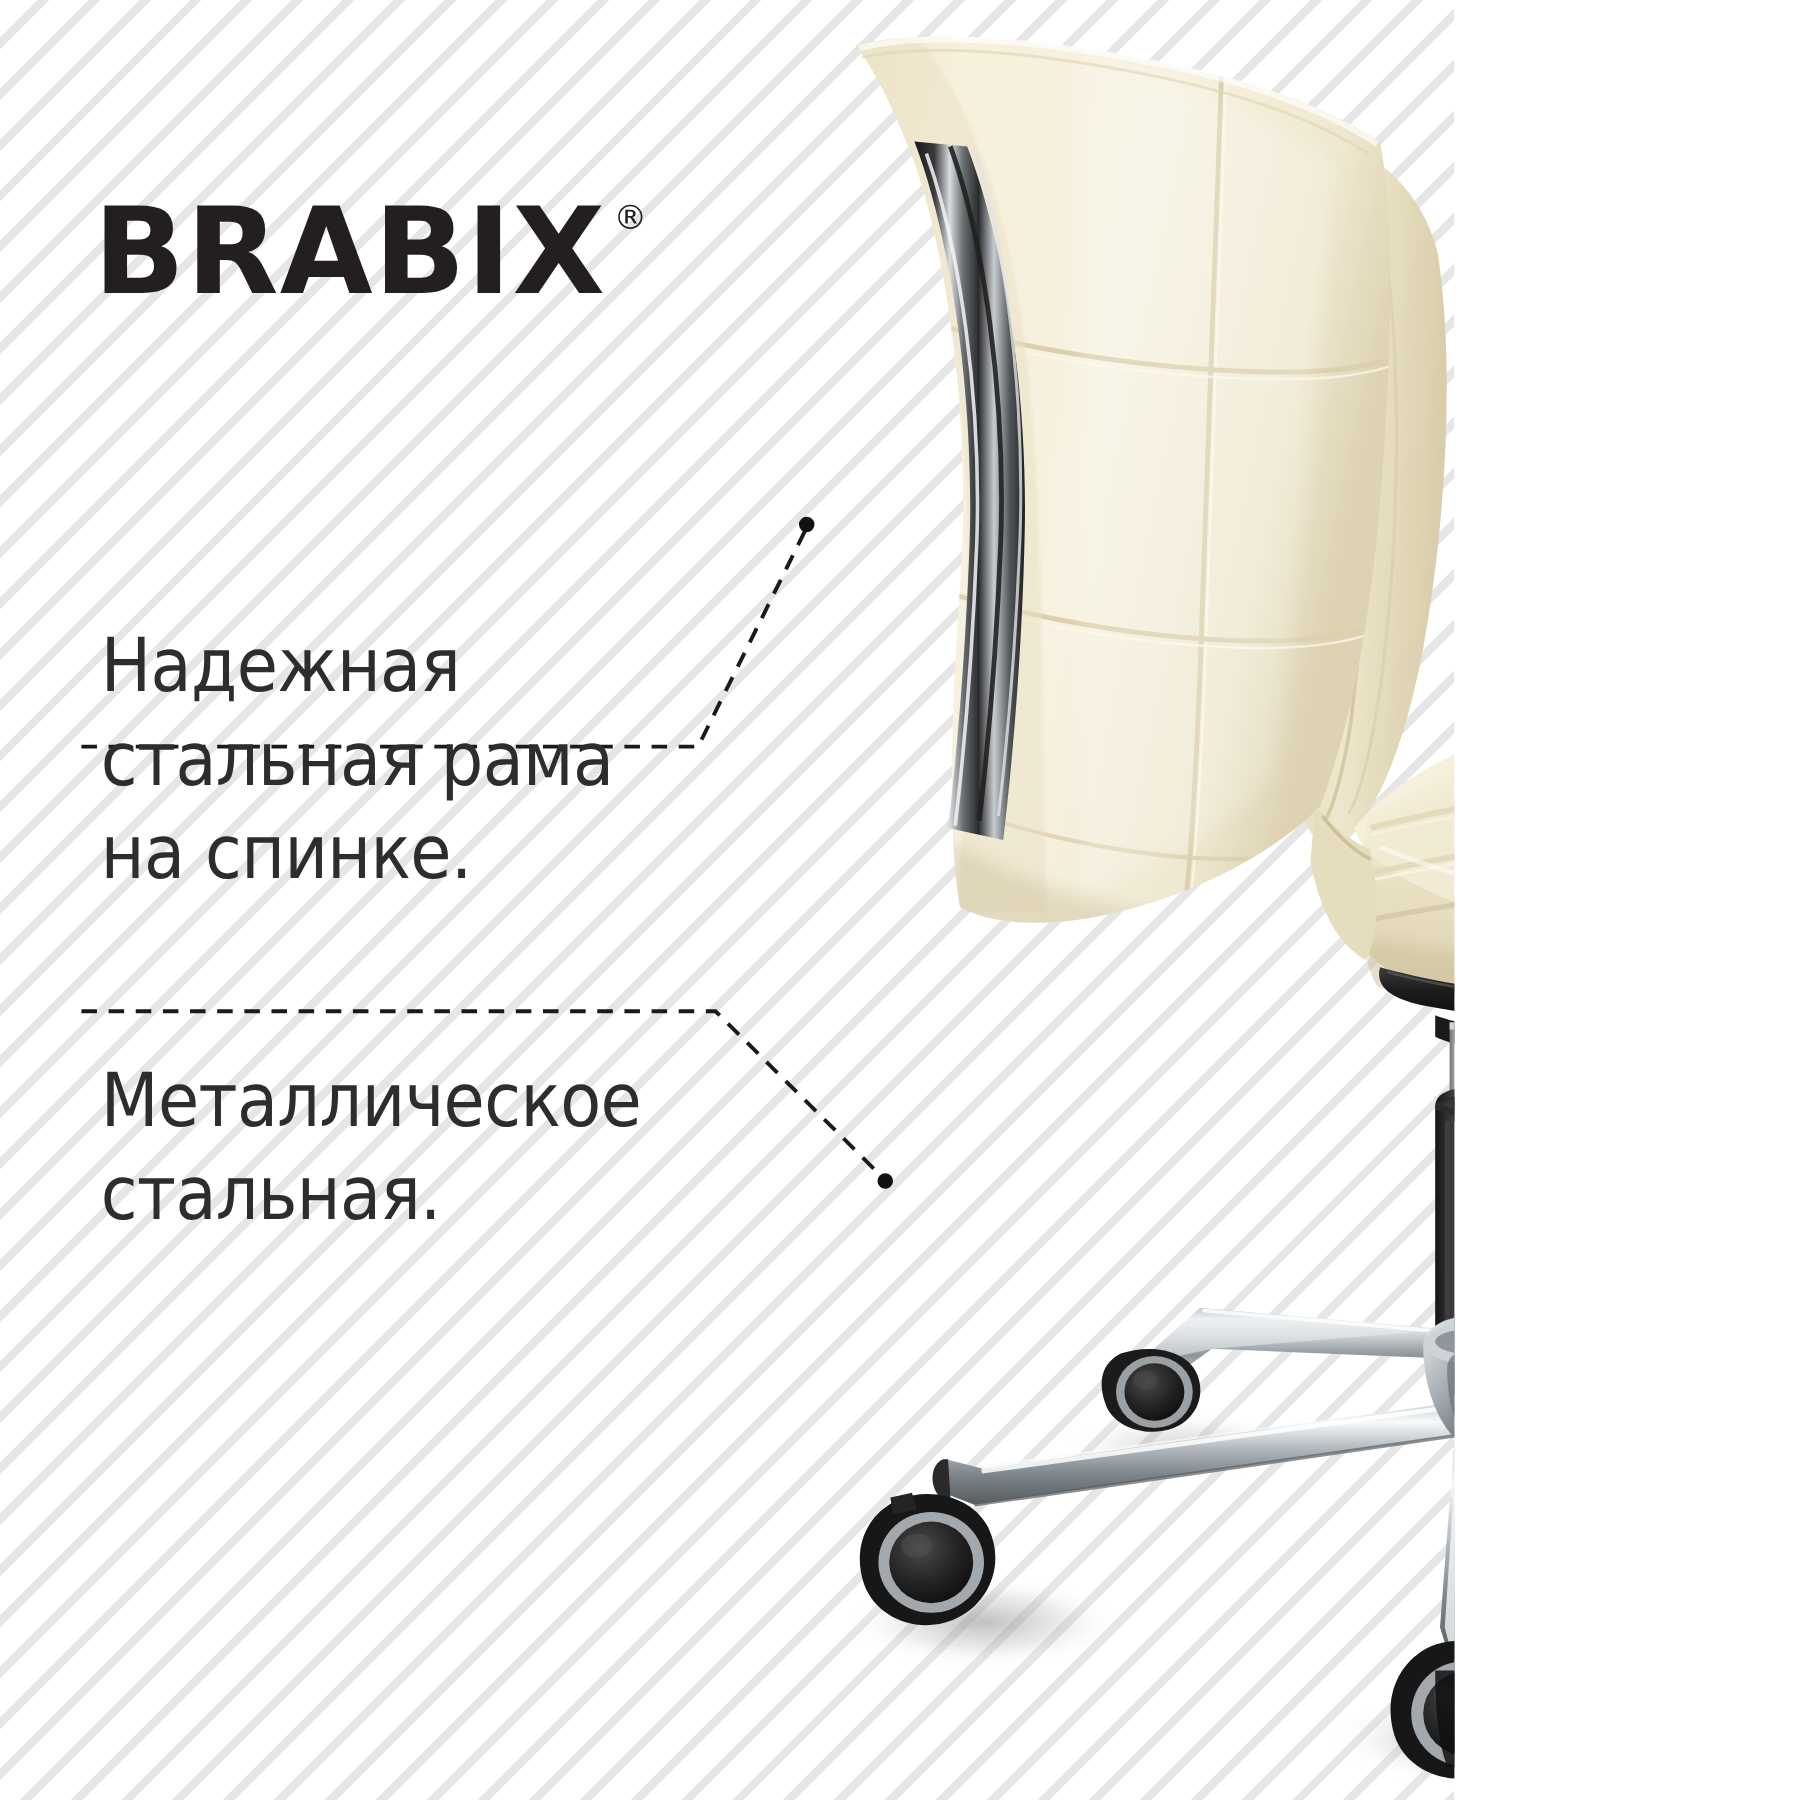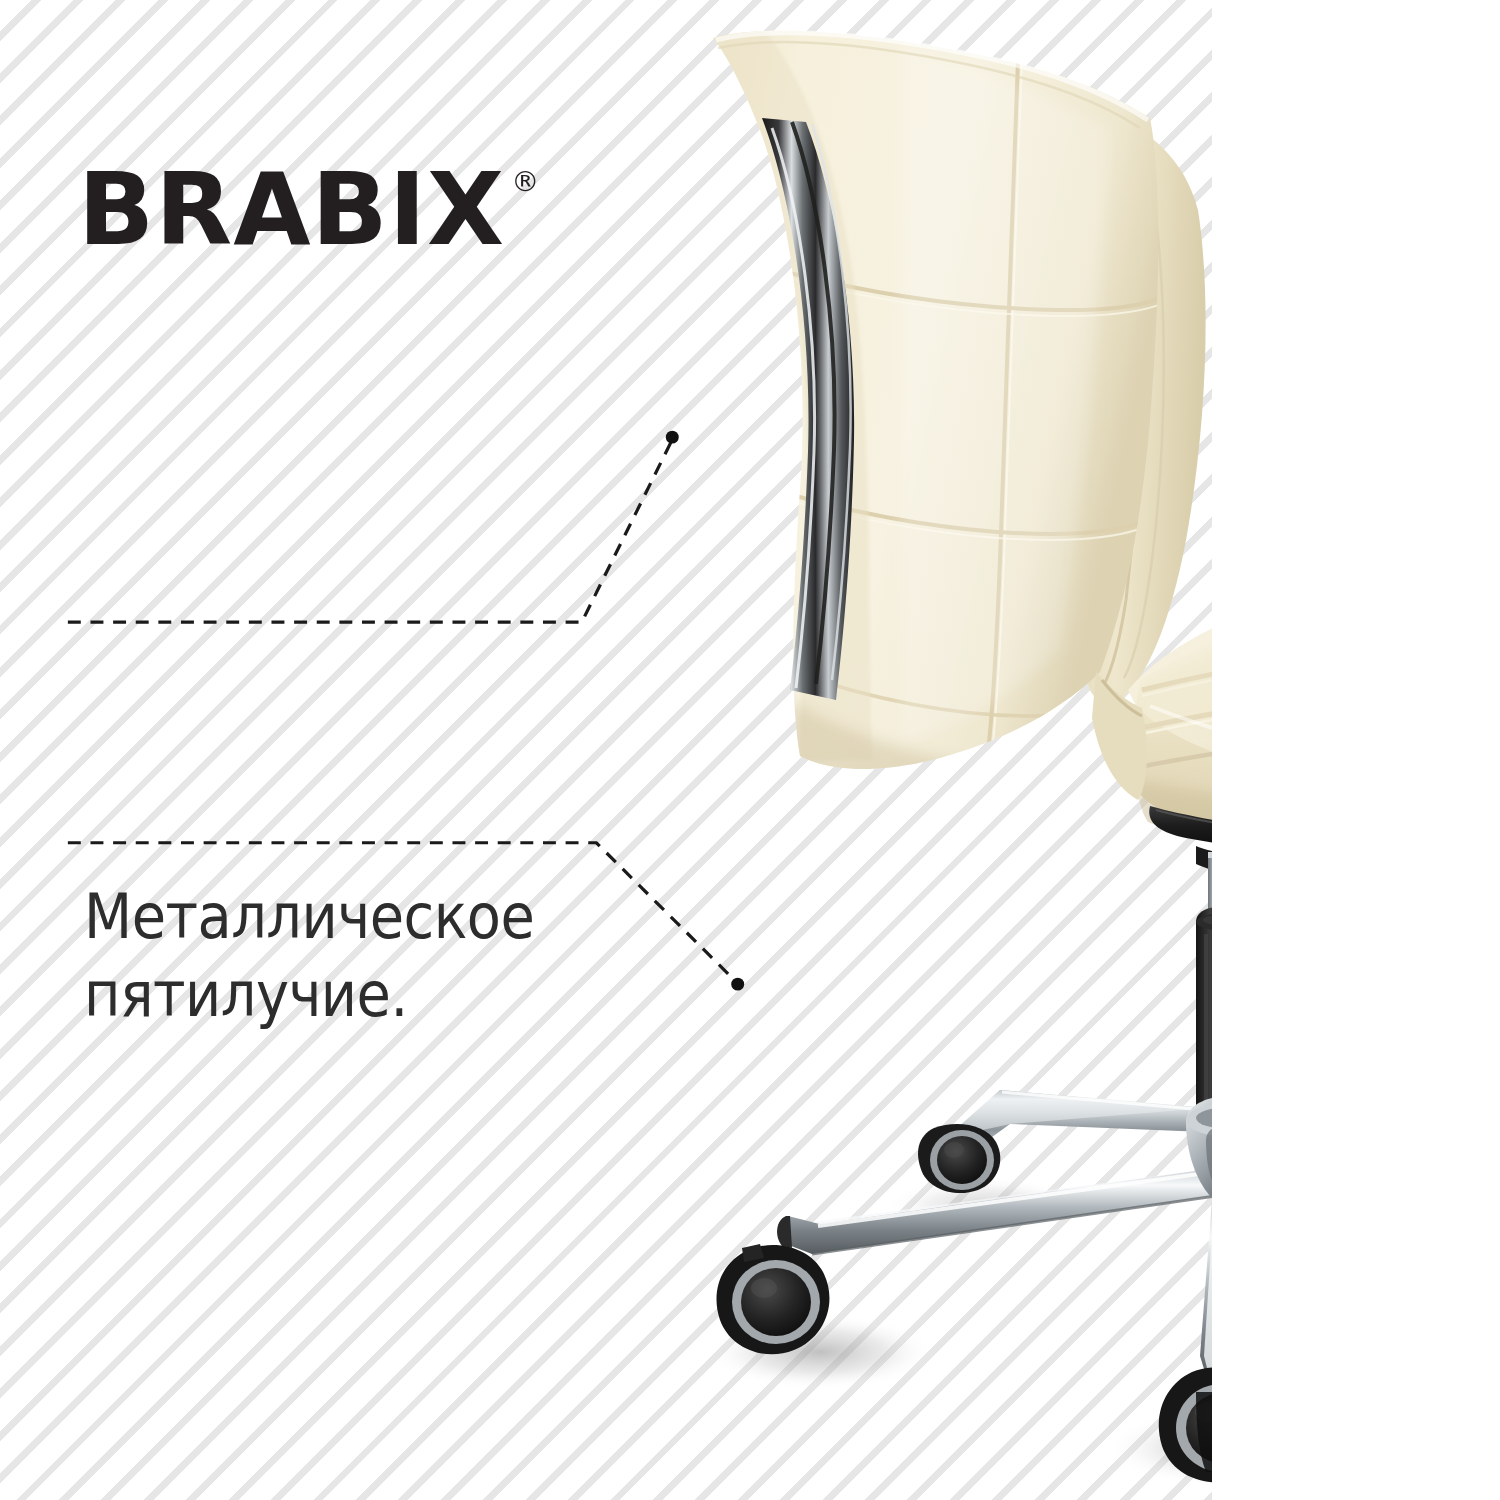--- a/index.html
+++ b/index.html
@@ -416,19 +416,24 @@
       <path d="M84,1043 L738,1043 L912,1216" fill="none" stroke="#1a1a1a" stroke-width="4" stroke-dasharray="16 12" stroke-linecap="butt"></path>
       <circle cx="913" cy="1218" r="8" fill="#111111"></circle>
     </g>
   </svg>
 
   <div id="logo">
     <span id="logo-word">BRABIX</span>
     <span id="logo-reg">®</span>
   </div>
 
+  <div class="callout" id="callout-frame">
+    <div class="callout-text">Надежная
+стальная рама
+на спинке.</div>
+  </div>
 
   <div class="callout" id="callout-base">
     <div class="callout-text">Металлическое
-пятилучие.</div>
+стальная.</div>
   </div>
 
 </div>
 
 </body></html>

